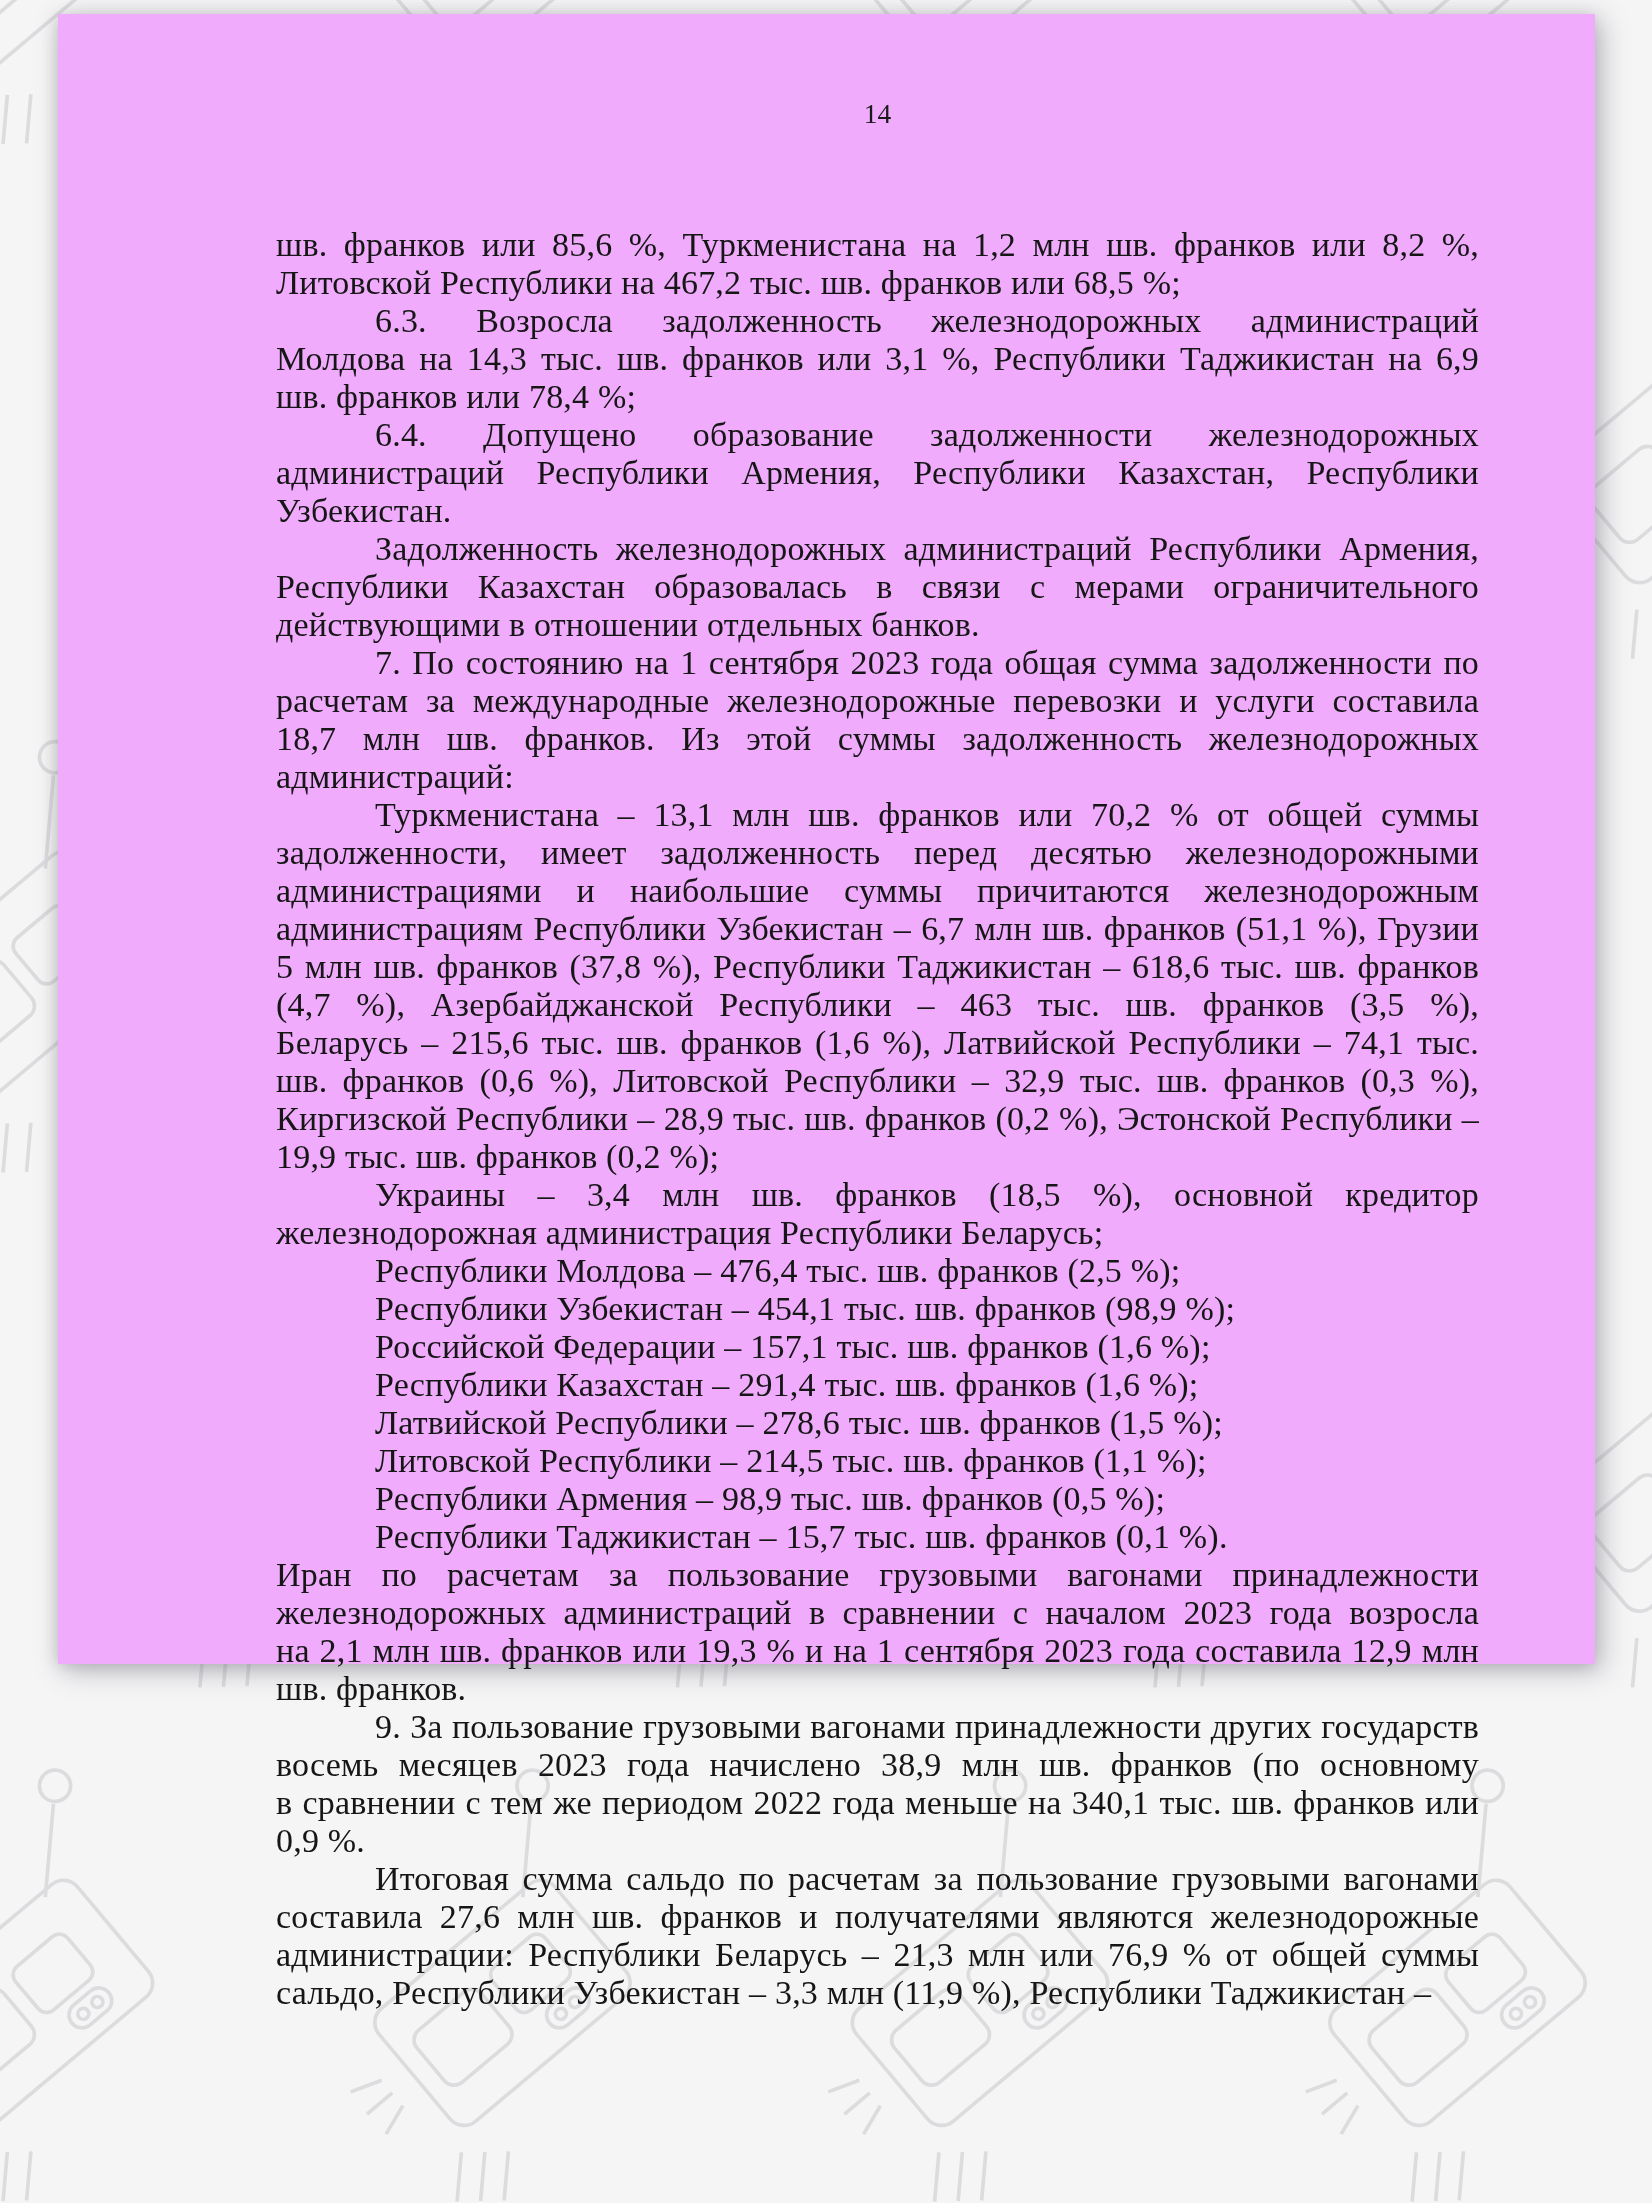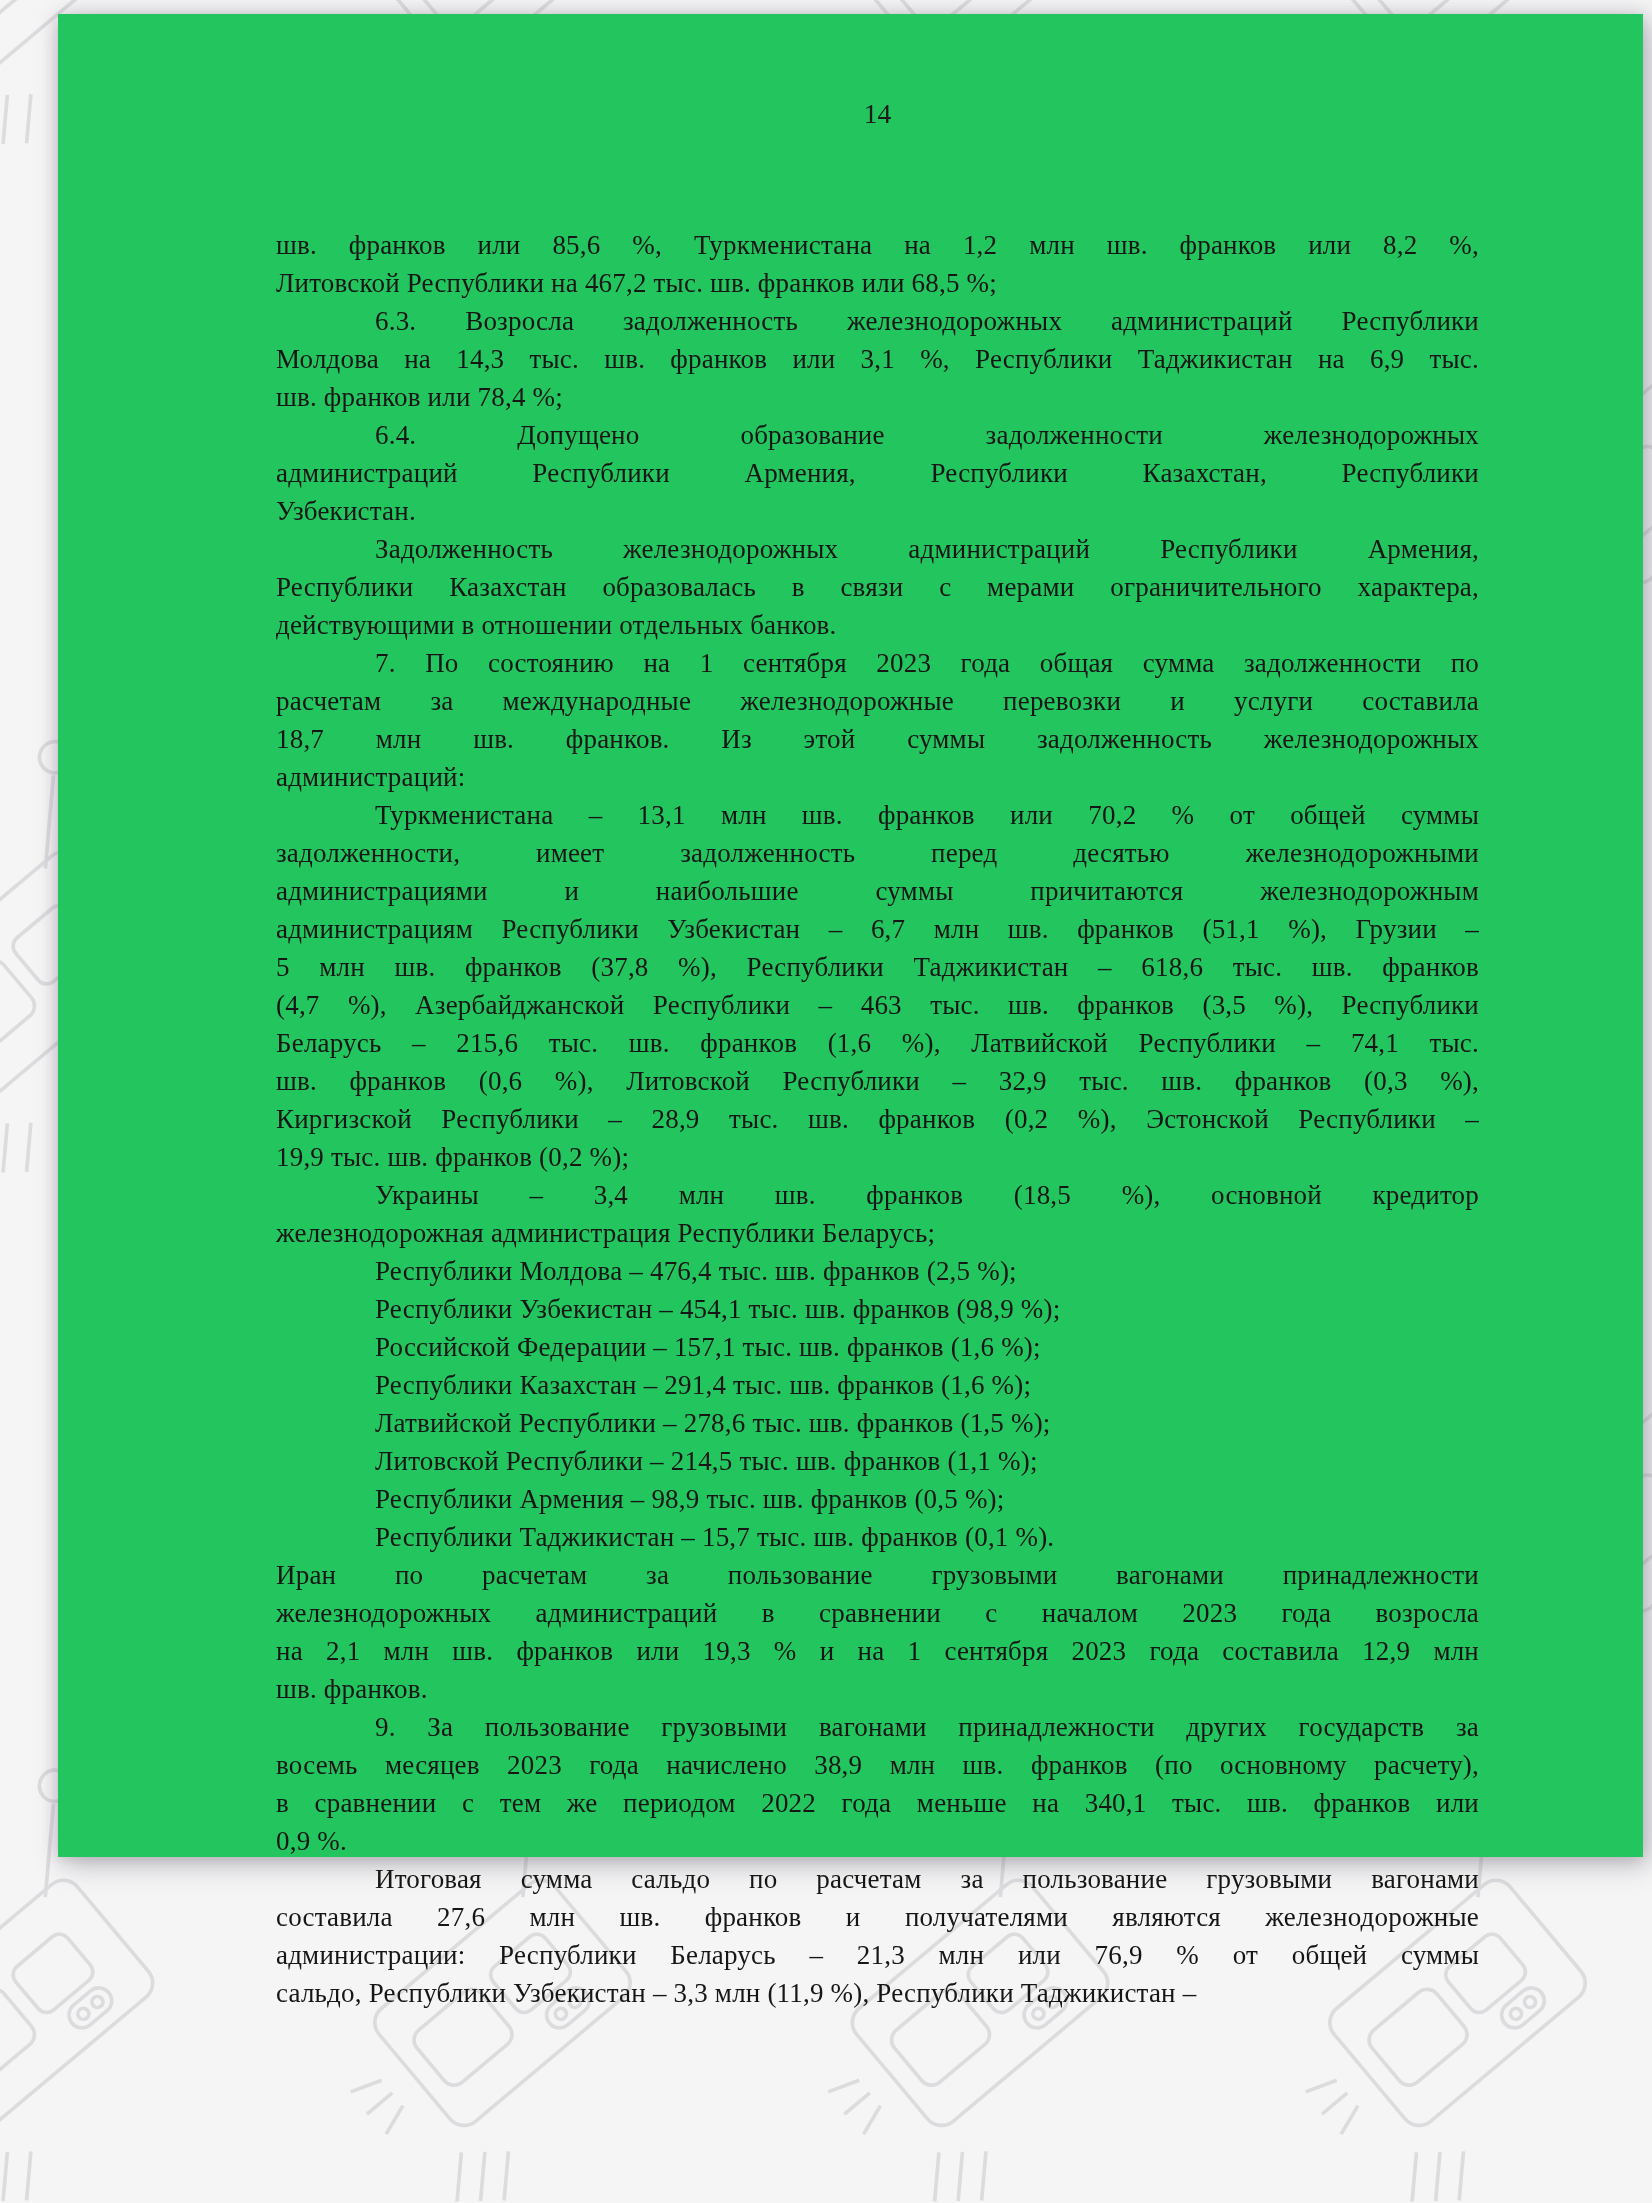--- a/index.html
+++ b/index.html
@@ -11,40 +11,39 @@
     font-family: "Liberation Serif", serif;
   }
   .watermark {
     position: absolute; left: 0; top: 0;
     width: 1653px; height: 2204px;
     display: block;
   }
   .paper {
     position: absolute;
     left: 58px; top: 13.8px;
-    width: 1537px; height: 1843px;
-    background: #22c55e;
+    width: 1537px; height: 1650px;
+    background: #f0abfc;
     box-shadow: 5.5px 5.5px 26px rgba(105,105,115,0.45), -1.8px 1.8px 13px rgba(120,120,128,0.25);
-    padding-left: 48px;
   }
   .page-number {
     position: absolute;
     left: 218px; top: 81px;
     width: 1203px;
     text-align: center;
     font-size: 27.5px;
     line-height: 38px;
     color: #1b1b1b;
   }
   .text-block {
     position: absolute;
     left: 218px; top: 212px;
     width: 1203px;
     color: #161616;
-    font-size: 27px;
+    font-size: 34px;
   }
   .line {
     height: 38px;
     line-height: 38px;
     overflow: hidden;
     text-align: justify;
     text-align-last: justify;
     letter-spacing: 0.2px;
   }
   .line.last { text-align-last: left; }

